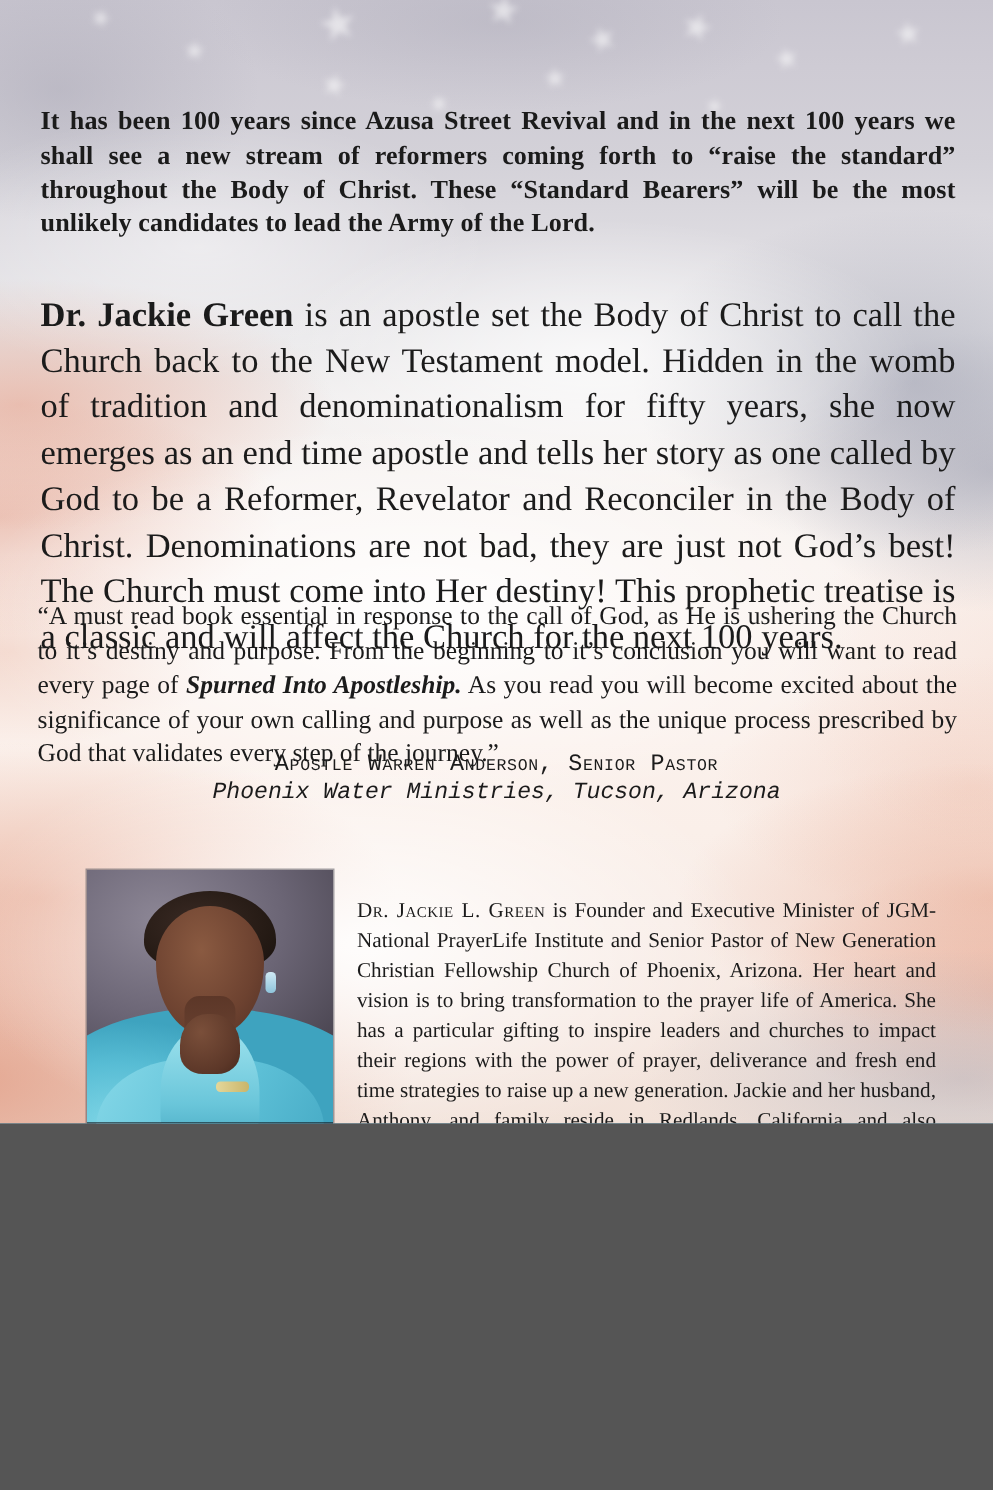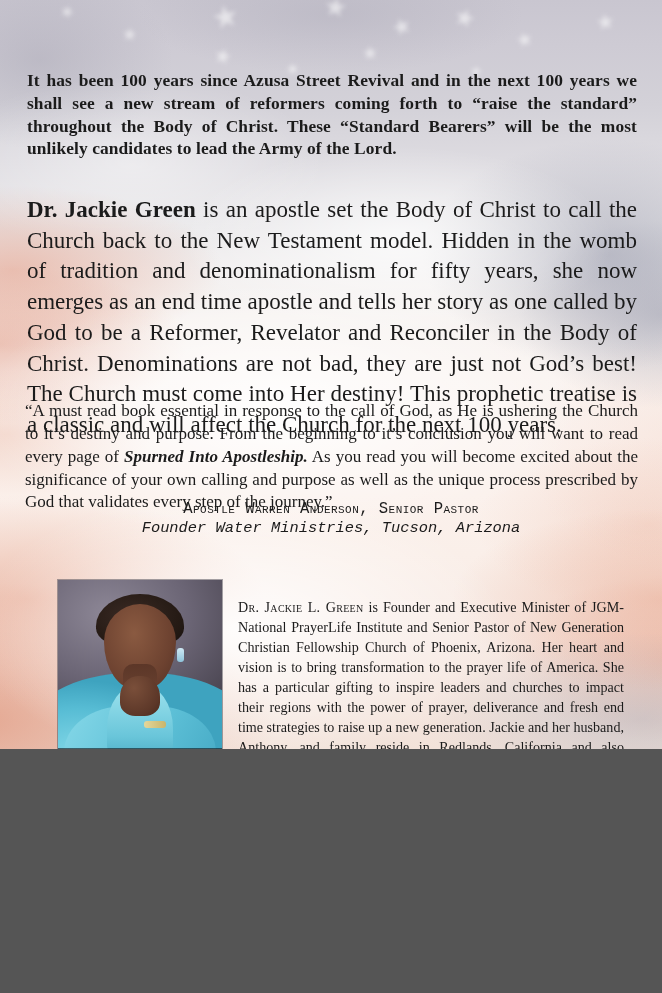--- a/index.html
+++ b/index.html
@@ -356,21 +356,21 @@
   <div class="content">
 
     <p class="lead">It has been 100 years since Azusa Street Revival and in the next 100 years we shall see a new stream of reformers coming forth to “raise the standard” throughout the Body of Christ. These “Standard Bearers” will be the most unlikely candidates to lead the Army of the Lord.</p>
 
     <p class="intro"><b>Dr. Jackie Green</b><span> is an apostle set the Body of Christ to call the Church back to the New Testament model. Hidden in the womb of tradition and denominationalism for fifty years, she now emerges as an end time apostle and tells her story as one called by God to be a Reformer, Revelator and Reconciler in the Body of Christ. Denominations are not bad, they are just not God’s best! The Church must come into Her destiny! This prophetic treatise is a classic and will affect the Church for the next 100 years.</span></p>
 
     <p class="quote"><span>“A must read book essential in response to the call of God, as He is ushering the Church to it’s destiny and purpose.  From the beginning to it’s conclusion you will want to read every page of </span><i>Spurned Into Apostleship.</i><span>  As you read you will become excited about the significance of your own calling and purpose as well as the unique process prescribed by God that validates every step of the journey.”</span></p>
 
     <div class="attrib">
       <span class="attrib-name">Apostle Warren Anderson, Senior Pastor</span>
-      <span class="attrib-org">Founder Water Ministries, Tucson, Arizona</span>
+      <span class="attrib-org">Phoenix Water Ministries, Tucson, Arizona</span>
     </div>
 
     <div class="photo">
       <div class="backdrop"></div>
       <div class="shoulders"></div>
       <div class="arms"></div>
       <div class="collar"></div>
       <div class="hair"></div>
       <div class="face"></div>
       <div class="neck"></div>

